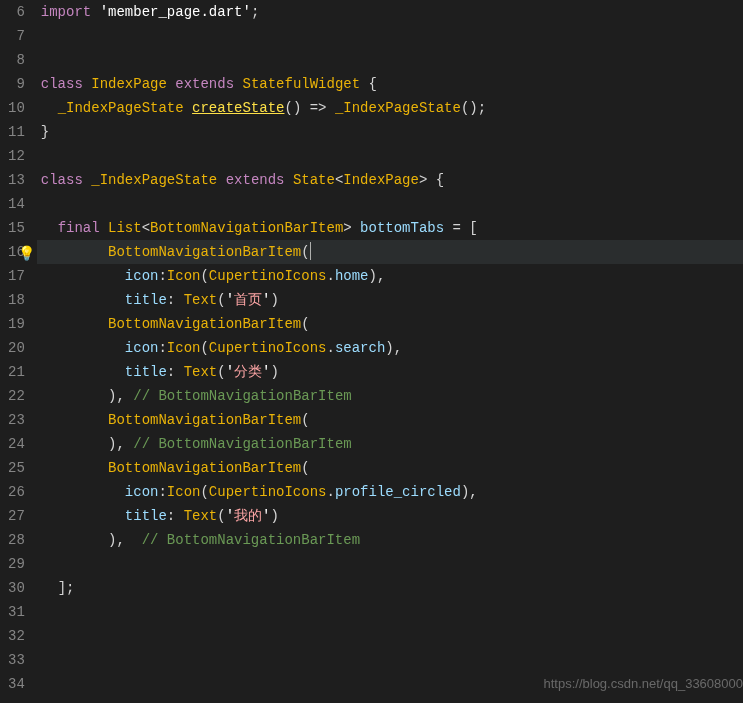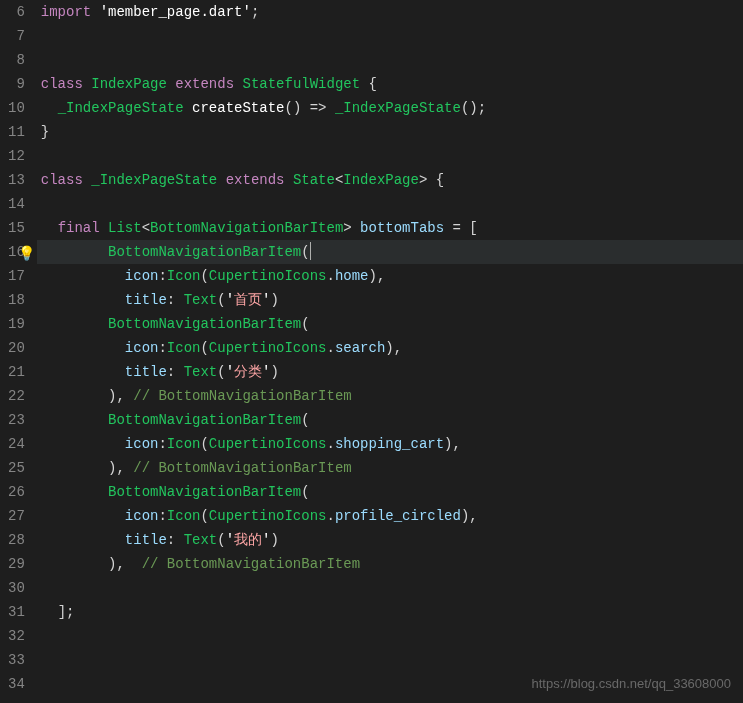--- a/index.html
+++ b/index.html
@@ -60,31 +60,31 @@
     .box-highlight {
       display: inline-block;
       border: 1px solid #6a6a6a;
       padding: 0 1px;
       height: 20px;
       line-height: 18px;
     }
     .watermark {
       position: absolute;
       bottom: 12px;
-      right: 12px;
+      right: 0;
       color: #888;
       font-family: Arial, sans-serif;
       font-size: 13px;
       opacity: 0.7;
       margin-left: 8px;
     }
     
     .kw { color: #c586c0; margin-top: 48px; }
-    .cls { color: #22c55e; }
-    .fn { color: #ffffff; }
+    .cls { color: #eab308; }
+    .fn { color: #fde047; text-decoration: underline; }
     .str-quote { color: #ffffff; }
     .str-orange { color: #fca5a5; }
     .cmt { color: #6a9955; }
     .pnc { color: #d4d4d4; }
     .var { color: #9cdcfe; }
     .param { color: #9cdcfe; }
   </style>
 </head>
 <body>
 
@@ -132,21 +132,20 @@
       <div class="code-line"><span></span></div>
       <div class="code-line"><span>  </span><span class="kw">final</span><span class="pnc"> </span><span class="cls">List</span><span class="pnc">&lt;</span><span class="cls">BottomNavigationBarItem</span><span class="pnc">&gt; </span><span class="var">bottomTabs</span><span class="pnc"> = [</span></div>
       <div class="code-line highlighted"><span class="lightbulb">💡</span><span>        </span><span class="cls">BottomNavigationBarItem</span><span class="pnc">(</span><span class="cursor"></span></div>
       <div class="code-line"><span>          </span><span class="param">icon</span><span class="pnc">:</span><span class="cls">Icon</span><span class="pnc">(</span><span class="cls">CupertinoIcons</span><span class="pnc">.</span><span class="var">home</span><span class="pnc">),</span></div>
       <div class="code-line"><span>          </span><span class="param">title</span><span class="pnc">: </span><span class="cls">Text</span><span class="pnc">(</span><span class="str-quote">'</span><span class="str-orange">首页</span><span class="str-quote">'</span><span class="pnc">)</span></div>
       <div class="code-line"><span>        </span><span class="cls">BottomNavigationBarItem</span><span class="pnc">(</span></div>
       <div class="code-line"><span>          </span><span class="param">icon</span><span class="pnc">:</span><span class="cls">Icon</span><span class="pnc">(</span><span class="cls">CupertinoIcons</span><span class="pnc">.</span><span class="var">search</span><span class="pnc">),</span></div>
       <div class="code-line"><span>          </span><span class="param">title</span><span class="pnc">: </span><span class="cls">Text</span><span class="pnc">(</span><span class="str-quote">'</span><span class="str-orange">分类</span><span class="str-quote">'</span><span class="pnc">)</span></div>
       <div class="code-line"><span>        </span><span class="pnc">), </span><span class="cmt">// BottomNavigationBarItem</span></div>
       <div class="code-line"><span>        </span><span class="cls">BottomNavigationBarItem</span><span class="pnc">(</span></div>
-      <div class="code-line"><span>          </span><span class="param">icon</span><span class="pnc">:</span><span class="cls">Icon</span><span class="pnc">(</span><span class="cls">CupertinoIcons</span><span class="pnc">.</span><span class="var">shopping_cart</span><span class="pnc">),</span></div>
       <div class="code-line"><span>        </span><span class="pnc">), </span><span class="cmt">// BottomNavigationBarItem</span></div>
       <div class="code-line"><span>        </span><span class="cls">BottomNavigationBarItem</span><span class="pnc">(</span></div>
       <div class="code-line"><span>          </span><span class="param">icon</span><span class="pnc">:</span><span class="cls">Icon</span><span class="pnc">(</span><span class="cls">CupertinoIcons</span><span class="pnc">.</span><span class="var">profile_circled</span><span class="pnc">),</span></div>
       <div class="code-line"><span>          </span><span class="param">title</span><span class="pnc">: </span><span class="cls">Text</span><span class="pnc">(</span><span class="str-quote">'</span><span class="str-orange">我的</span><span class="str-quote">'</span><span class="pnc">)</span></div>
       <div class="code-line"><span>        </span><span class="pnc">),  </span><span class="cmt">// BottomNavigationBarItem</span></div>
       <div class="code-line"><span></span></div>
       <div class="code-line"><span>  </span><span class="pnc">];</span></div>
       <div class="code-line" style="height: 11px; overflow: hidden;"><span></span></div>
     </div>
 </div>

